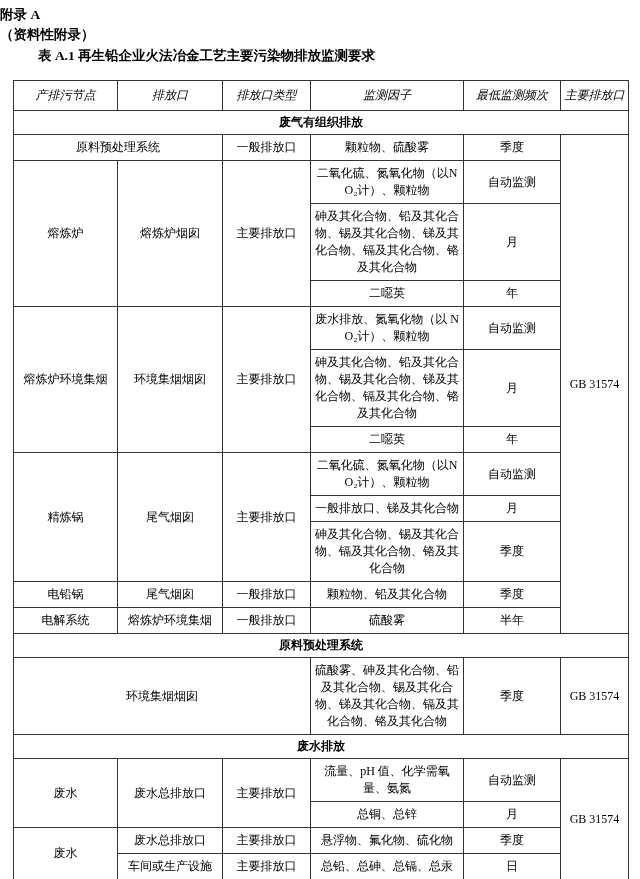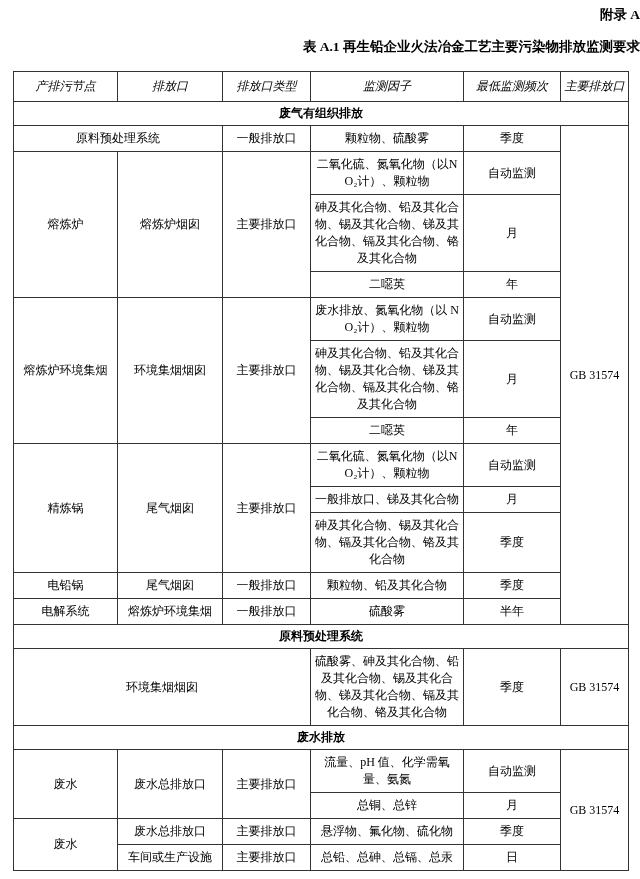--- a/index.html
+++ b/index.html
@@ -10,28 +10,28 @@
     color: #000000;
   }
   .page {
     width: 640px;
     height: 879px;
     box-sizing: border-box;
     padding-top: 5px;
     background: #ffffff;
     overflow: hidden;
   }
-  .title-block { text-align: right; }
+  .title-block { text-align: left; }
   .title-line {
     font-weight: bold;
     font-size: 13.5px;
     line-height: 20px;
     margin: 0;
   }
-  .title-line.tbl-title { margin-top: 12px; margin-bottom: 14px; }
+  .title-line.tbl-title { margin-top: 1px; margin-bottom: 14px; padding-left: 38px; }
   table.monitor {
     width: 615px;
     margin-left: 13px;
     border-collapse: collapse;
     table-layout: fixed;
     border: 1.5px solid #222222;
   }
   table.monitor td, table.monitor th {
     border: 1px solid #333333;
     font-size: 12px;
@@ -55,20 +55,21 @@
   col.c4 { width: 153px; }
   col.c5 { width: 97px; }
   col.c6 { width: 68px; }
 </style>
 </head>
 <body>
 
 <div class="page">
   <div class="title-block">
     <p class="title-line">附录 A</p>
+    <p class="title-line">（资料性附录）</p>
     <p class="title-line tbl-title">表 A.1 再生铅企业火法冶金工艺主要污染物排放监测要求</p>
   </div>
 
   <table class="monitor">
     <colgroup>
       <col class="c1">
         <col class="c2">
         <col class="c3">
         <col class="c4">
         <col class="c5">

